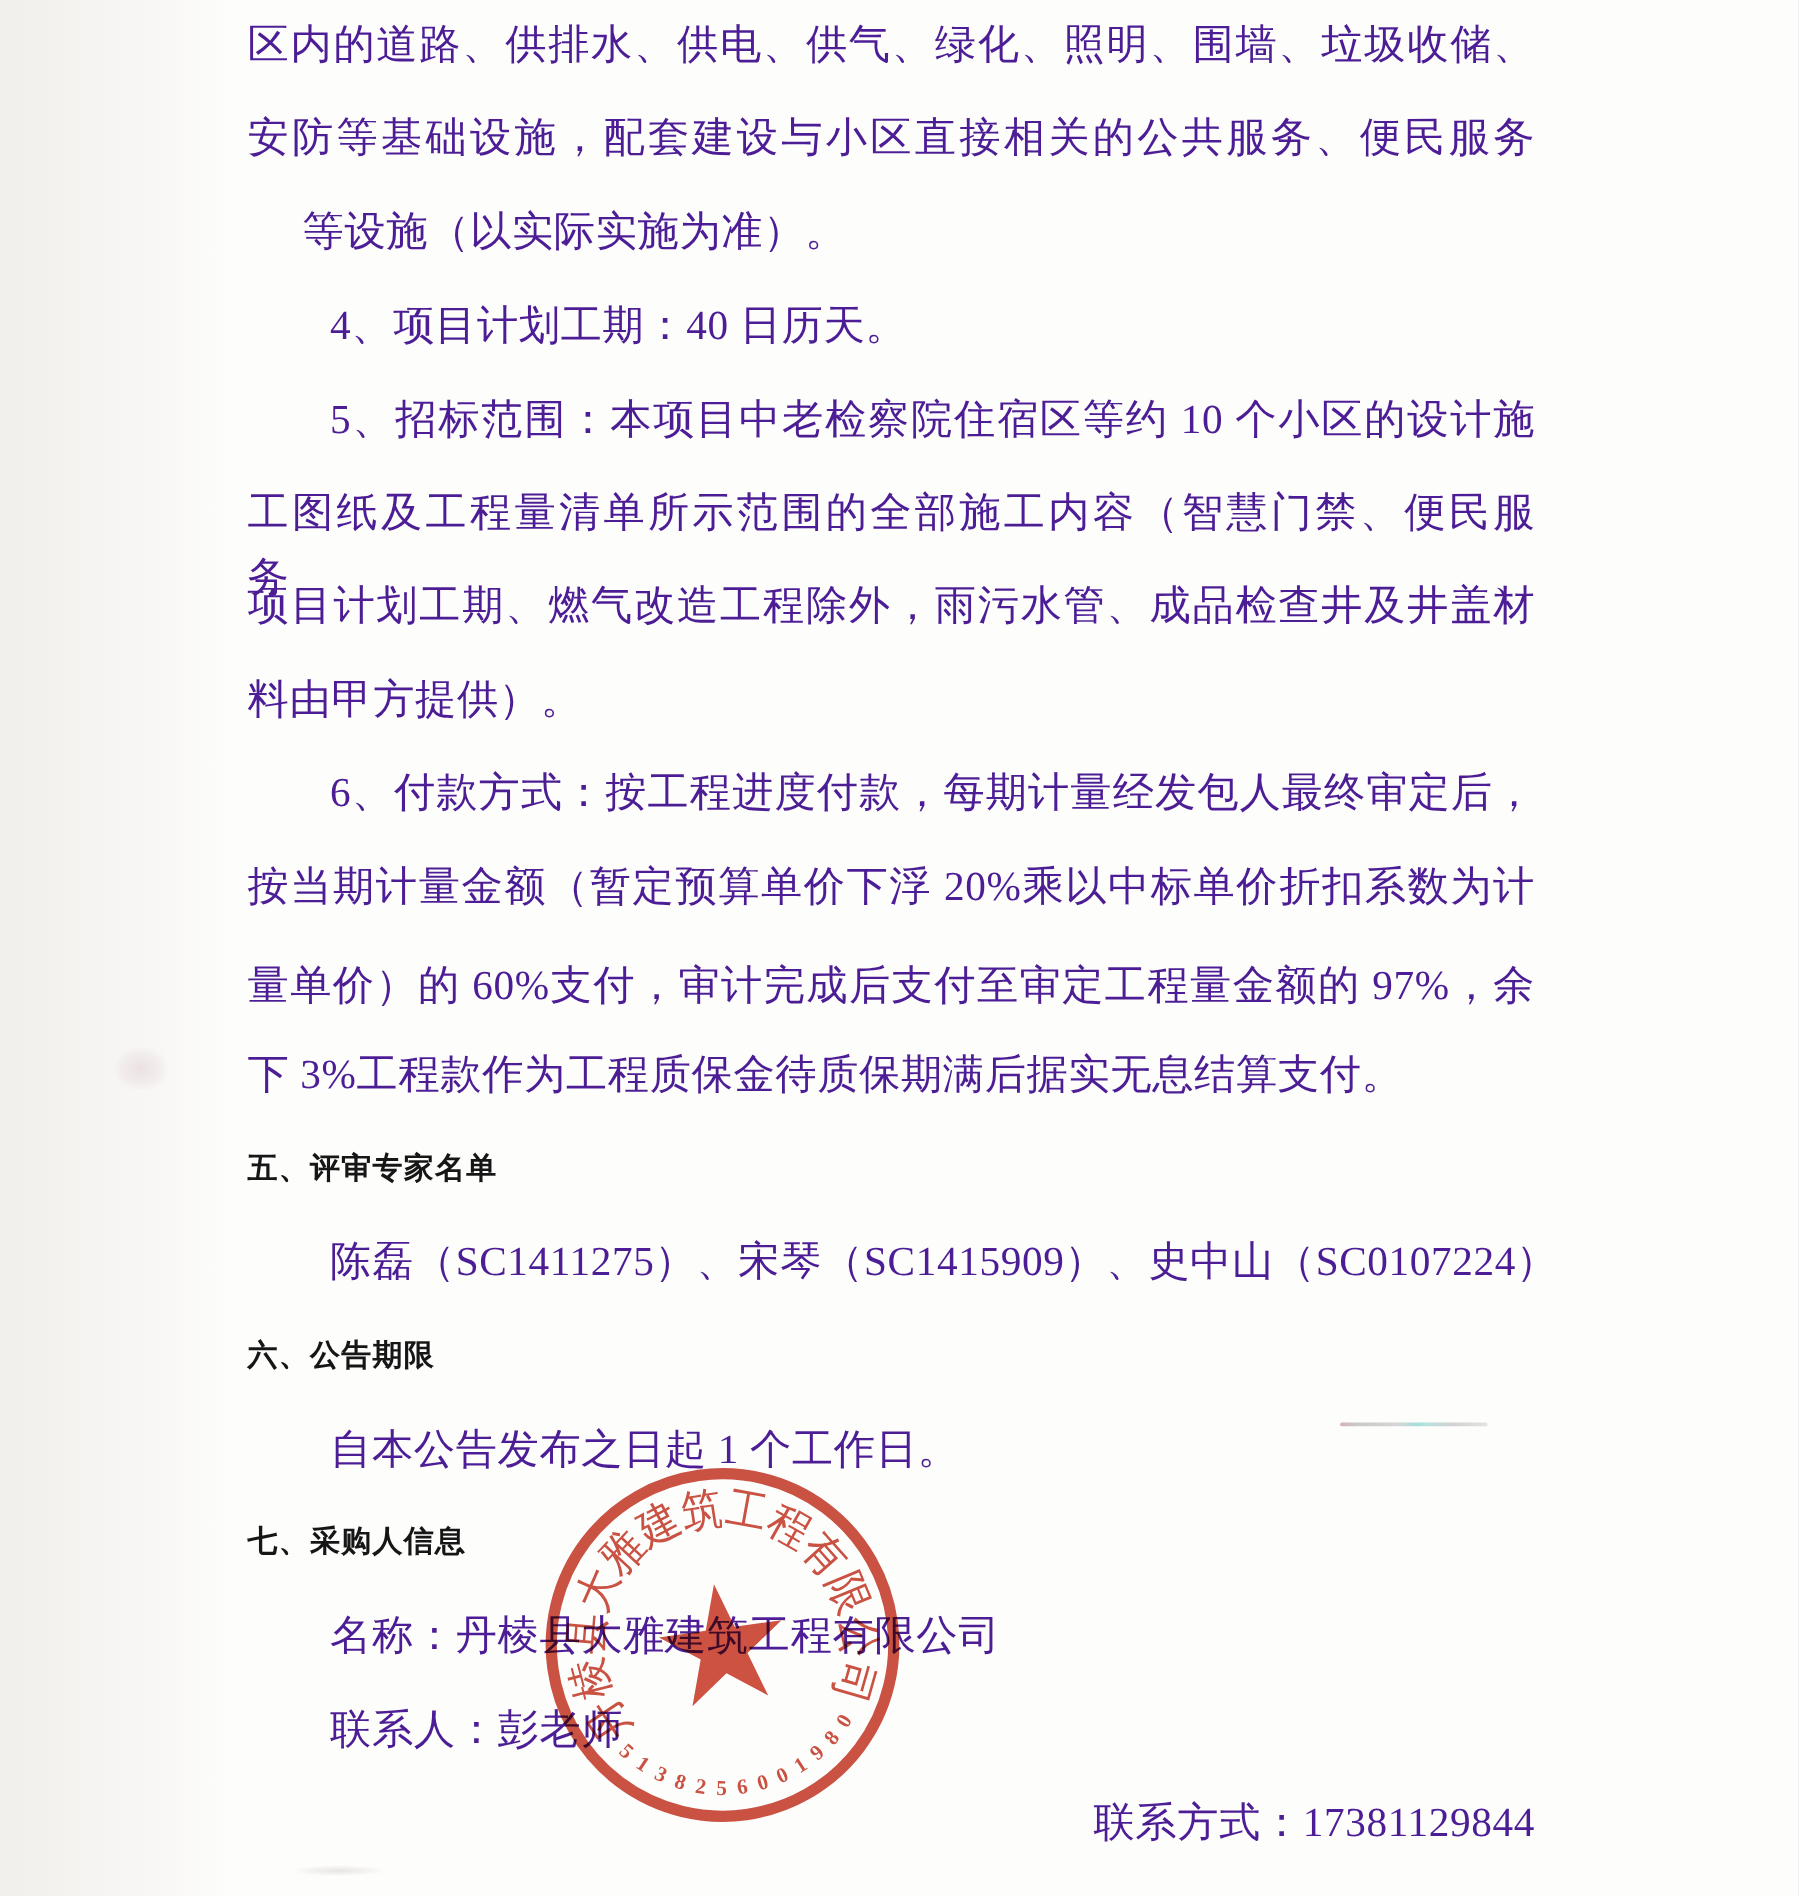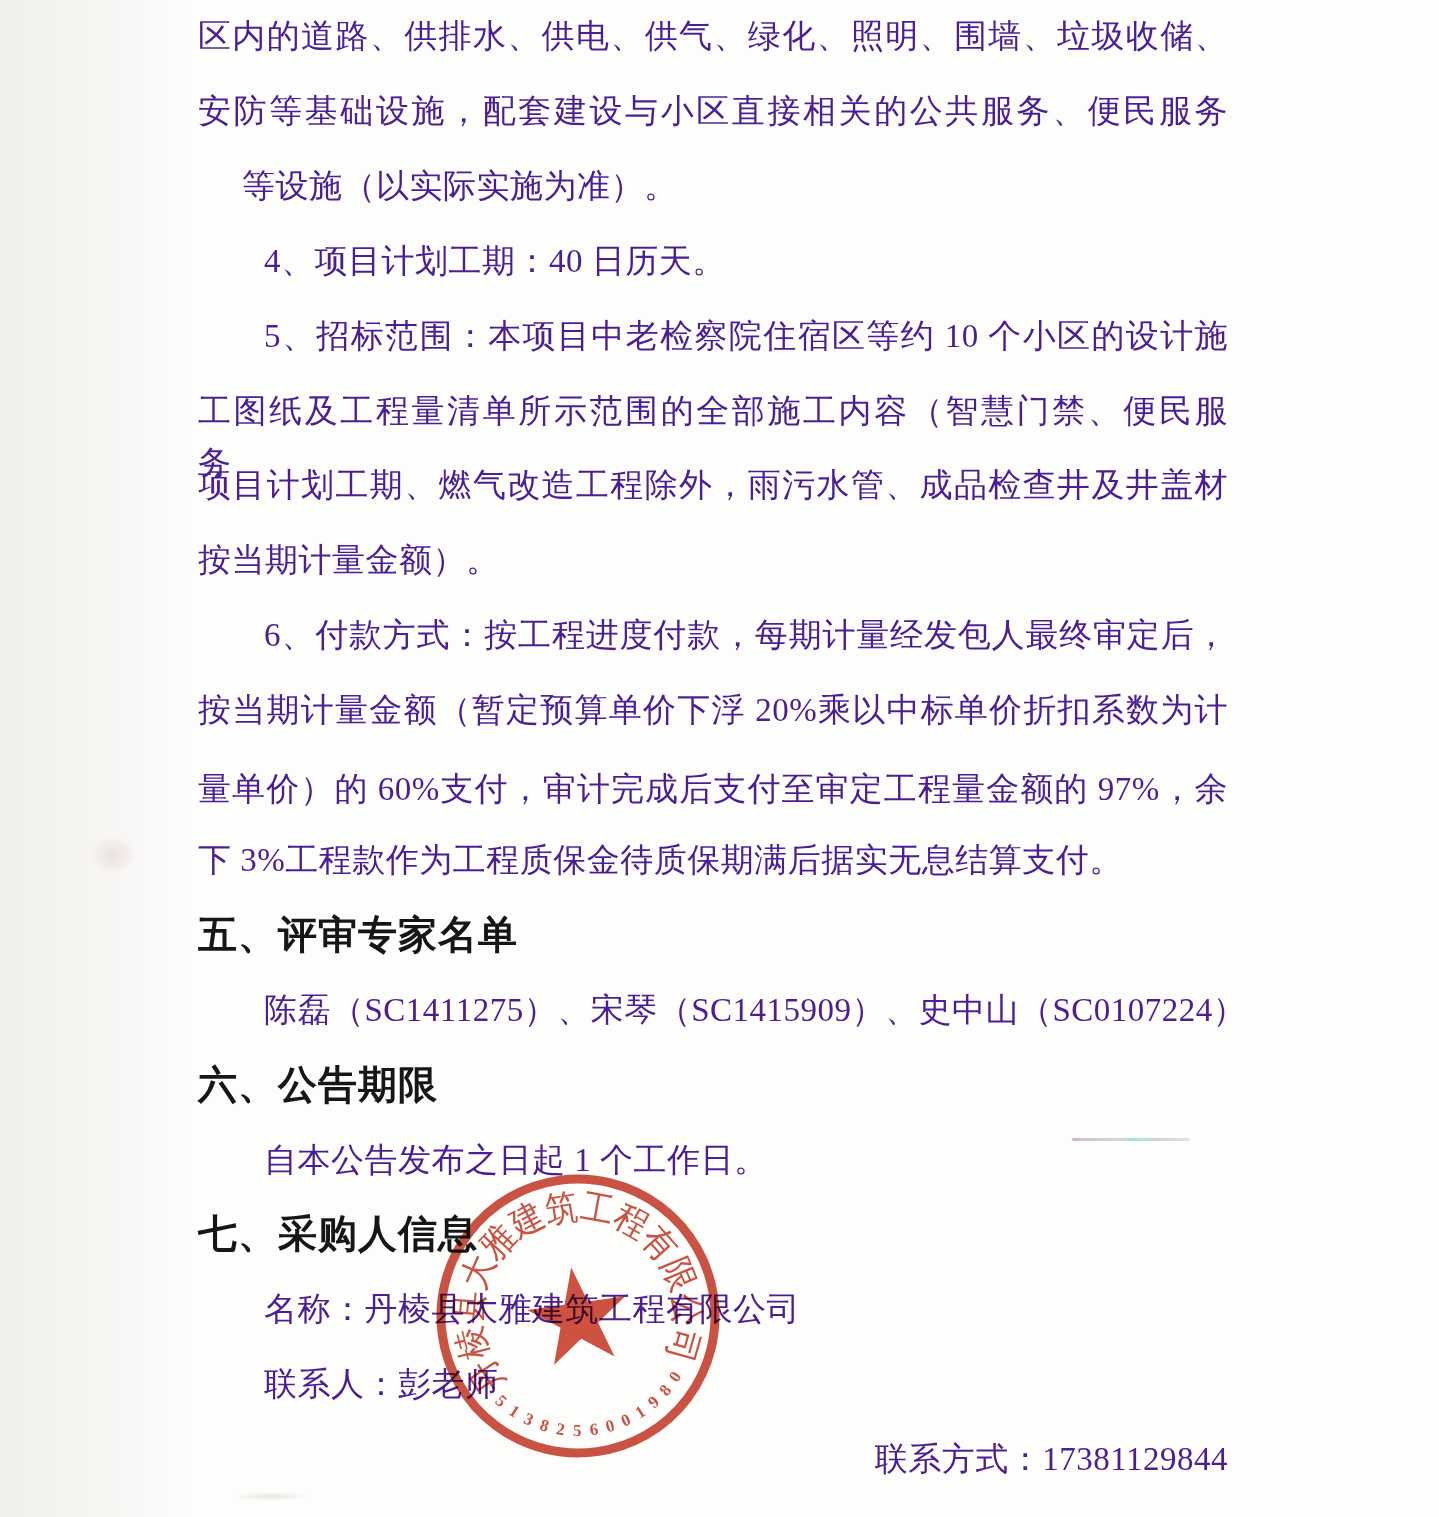--- a/index.html
+++ b/index.html
@@ -32,21 +32,21 @@
   }
   .doc-line.justify {
     white-space: normal;
     text-align: justify;
     text-align-last: justify;
   }
   .doc-line.indent { text-indent: 66px; }
   .doc-line.heading {
     font-family: "Liberation Sans", "DejaVu Sans", sans-serif;
     font-weight: bold;
-    font-size: 39px;
+    font-size: 24px;
     color: #161616;
     letter-spacing: 1px;
   }
   
   .stamp {
     position: absolute;
     left: 425px;
     top: 1163px;
     width: 306px;
     height: 306px;
@@ -95,21 +95,21 @@
   <div class="left-scan-band"></div>
 
   <div id="doc">
       <div class="doc-line justify" style="top: 10px;">区内的道路、供排水、供电、供气、绿化、照明、围墙、垃圾收储、</div>
       <div class="doc-line justify" style="top: 84.9px;">安防等基础设施，配套建设与小区直接相关的公共服务、便民服务</div>
       <div class="doc-line" style="top: 159.8px; margin-left: 44px;">等设施（以实际实施为准）。</div>
       <div class="doc-line indent" style="top: 234.7px;">4、项目计划工期：40 日历天。</div>
       <div class="doc-line justify indent" style="top: 309.6px;">5、招标范围：本项目中老检察院住宿区等约 10 个小区的设计施</div>
       <div class="doc-line justify" style="top: 384.5px;">工图纸及工程量清单所示范围的全部施工内容（智慧门禁、便民服务、</div>
       <div class="doc-line justify" style="top: 459.4px;">项目计划工期、燃气改造工程除外，雨污水管、成品检查井及井盖材</div>
-      <div class="doc-line" style="top: 534.3px;">按当期计量金额）。</div>
+      <div class="doc-line" style="top: 534.3px;">料由甲方提供）。</div>
       <div class="doc-line justify indent" style="top: 609.2px;">6、付款方式：按工程进度付款，每期计量经发包人最终审定后，</div>
       <div class="doc-line justify" style="top: 684.1px;">按当期计量金额（暂定预算单价下浮 20%乘以中标单价折扣系数为计</div>
       <div class="doc-line justify" style="top: 763px;">量单价）的 60%支付，审计完成后支付至审定工程量金额的 97%，余</div>
       <div class="doc-line" style="top: 833.9px;">下 3%工程款作为工程质保金待质保期满后据实无息结算支付。</div>
       <div class="doc-line heading" style="top: 908.8px;">五、评审专家名单</div>
       <div class="doc-line indent" style="top: 983.7px;">陈磊（SC1411275）、宋琴（SC1415909）、史中山（SC0107224）</div>
       <div class="doc-line heading" style="top: 1058.6px;">六、公告期限</div>
       <div class="doc-line indent" style="top: 1133.5px;">自本公告发布之日起 1 个工作日。</div>
       <div class="doc-line heading" style="top: 1208.4px;">七、采购人信息</div>
       <div class="doc-line indent" style="top: 1283.3px;">名称：丹棱县大雅建筑工程有限公司</div>

